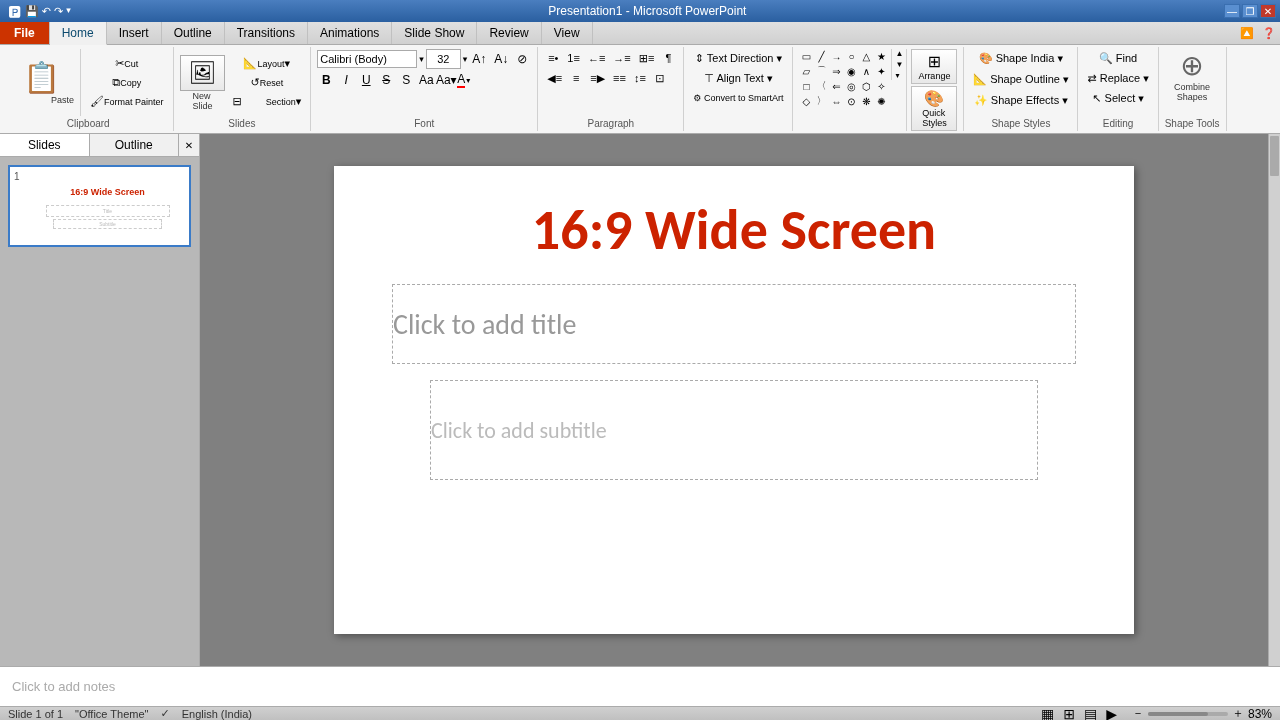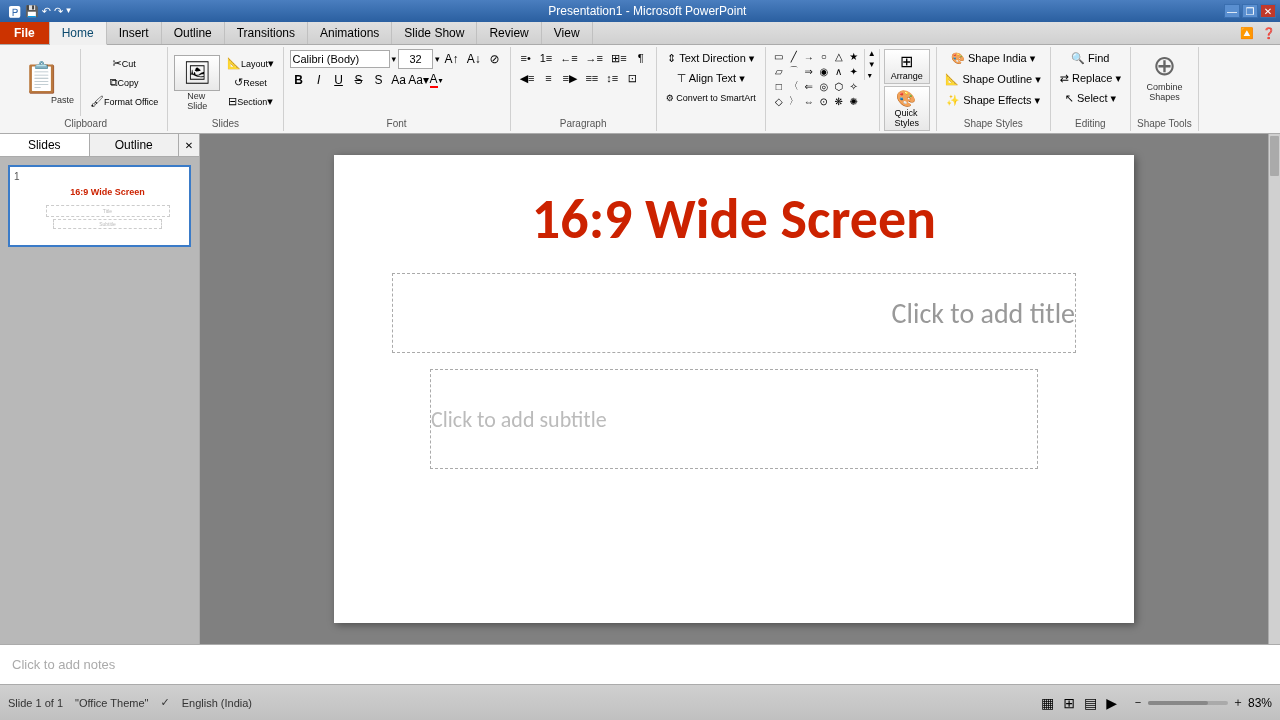--- a/index.html
+++ b/index.html
@@ -42,30 +42,30 @@
     .sidebar-close { width: 20px; display: flex; align-items: center; justify-content: center; cursor: pointer; font-size: 10px; }
     .slide-panel { flex: 1; overflow-y: auto; padding: 8px; background: #b8b8b8; }
     .slide-thumb { background: white; border: 2px solid #3a7bc8; padding: 4px; margin-bottom: 4px; cursor: pointer; display: flex; align-items: flex-start; gap: 4px; }
     .slide-num { font-size: 10px; color: #555; min-width: 12px; }
     .slide-thumb-content { flex: 1; background: white; min-height: 70px; display: flex; flex-direction: column; align-items: center; justify-content: center; overflow: hidden; }
 
     
     .canvas-area { flex: 1; background: #808080; display: flex; flex-direction: column; align-items: center; justify-content: flex-start; overflow: auto; padding: 20px; }
     .slide-canvas { background: white; width: 800px; height: 468px; position: relative; box-shadow: 2px 2px 8px rgba(0,0,0,0.4); margin: auto; display: flex; flex-direction: column; align-items: center; padding: 20px; }
     .slide-main-title { color: #cc2200; font-size: 56px; font-weight: bold; font-family: 'Calibri', 'Segoe UI', Arial, sans-serif; margin-top: 10px; margin-bottom: 20px; }
-    .title-placeholder { border: 1px dashed #aaa; width: 90%; min-height: 80px; display: flex; align-items: center; justify-content: flex-end; margin-bottom: 16px; }
+    .title-placeholder { border: 1px dashed #aaa; width: 90%; min-height: 80px; display: flex; align-items: center; justify-content: flex-start; margin-bottom: 16px; }
     .title-placeholder-text { color: #999; font-size: 28px; font-family: 'Calibri', Arial, sans-serif; }
     .subtitle-placeholder { border: 1px dashed #aaa; width: 80%; min-height: 100px; display: flex; align-items: center; justify-content: flex-start; }
     .subtitle-placeholder-text { color: #bbb; font-size: 22px; font-family: 'Calibri', Arial, sans-serif; }
 
     
     .notes-area { height: 40px; background: white; border-top: 1px solid #ababab; display: flex; align-items: center; padding: 0 12px; color: #aaa; font-size: 13px; }
 
     
-    .status-bar { height: 36px; background: linear-gradient(to bottom, #d0d0d0, #c0c0c0); border-top: 1px solid #ababab; display: flex; align-items: center; padding: 0 8px; gap: 4px; }
+    .status-bar { height: 14px; background: linear-gradient(to bottom, #d0d0d0, #c0c0c0); border-top: 1px solid #ababab; display: flex; align-items: center; padding: 0 8px; gap: 4px; }
     .status-left { display: flex; gap: 12px; align-items: center; font-size: 11px; color: #333; }
     .status-right { margin-left: auto; display: flex; align-items: center; gap: 4px; }
     .view-btn { font-size: 14px; cursor: pointer; padding: 1px 3px; }
     .shape-btn { width: 14px; height: 14px; display: flex; align-items: center; justify-content: center; font-size: 10px; cursor: pointer; }
 
     
     .fmt-btn { width: 18px; height: 18px; display: flex; align-items: center; justify-content: center; font-size: 12px; cursor: pointer; border-radius: 2px; }
     .fmt-bold { font-weight: bold; }
     .fmt-italic { font-style: italic; }
     .fmt-underline { text-decoration: underline; }
@@ -111,36 +111,36 @@
 
     <div class="ribbon-group">
       <div class="ribbon-group-content">
         <div style="display:flex; flex-direction:column; align-items:center; border-right:1px solid #d0d0d0; padding-right:6px; margin-right:4px; height:100%; justify-content:center; cursor:pointer;">
           <div style="font-size:30px;">📋</div>
           <div style="font-size:9px; color:#333;margin-left:41px;">Paste</div>
         </div>
         <div class="toolbar-col">
           <div class="small-btn" title="Cut">✂ <span style="font-size:9px;">Cut</span></div>
           <div class="small-btn" title="Copy">⧉ <span style="font-size:9px;">Copy</span></div>
-          <div class="small-btn" title="Format Painter">🖌 <span style="font-size:9px;">Format Office</span></div>
+          <div class="small-btn" title="Format Painter">🖌 <span style="font-size:9px;">Format Painter</span></div>
         </div>
       </div>
       <div class="ribbon-group-label">Clipboard</div>
     </div>
 
     <div class="ribbon-group">
       <div class="ribbon-group-content" style="gap:4px;">
         <div style="display:flex; flex-direction:column; align-items:center; cursor:pointer;">
           <div style="font-size:22px; border:1px solid #aaa; padding:4px 8px; background:linear-gradient(to bottom,#fff,#e8e8e8);">🖼</div>
           <div style="font-size:9px; color:#333;">New<br>Slide</div>
         </div>
         <div class="toolbar-col">
           <div class="small-btn">📐 <span style="font-size:9px;">Layout</span> ▾</div>
           <div class="small-btn">↺ <span style="font-size:9px;">Reset</span></div>
-          <div class="small-btn">⊟ <span style="font-size:9px;">Section</span> ▾</div>
+          <div class="small-btn">⊟ <span style="font-size:9px;padding-left:24px;">Section</span> ▾</div>
         </div>
       </div>
       <div class="ribbon-group-label">Slides</div>
     </div>
 
     <div class="ribbon-group">
       <div style="display:flex; flex-direction:column; gap:2px;">
         <div class="toolbar-row">
           <input type="text" class="font-name-box" value="Calibri (Body)" style="">
           <span style="font-size:9px;">▾</span>

